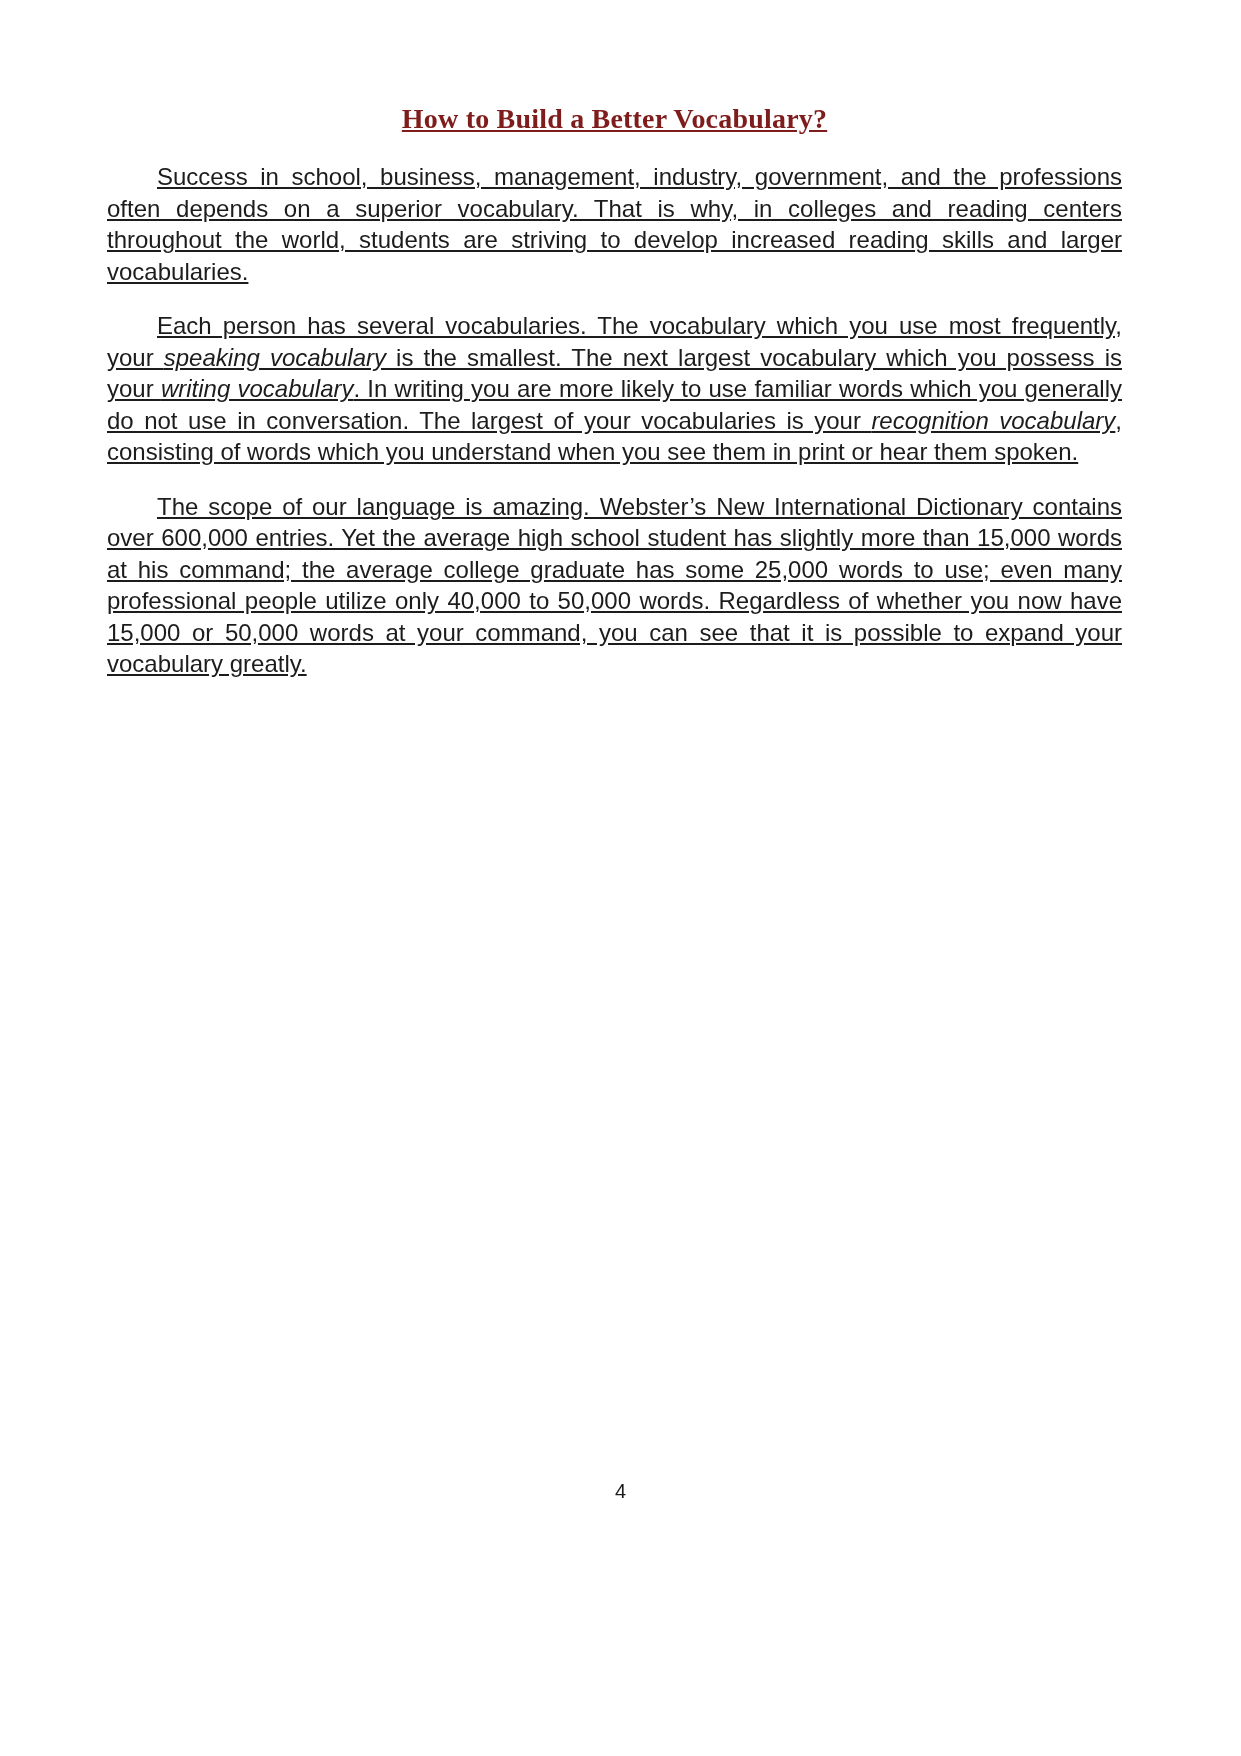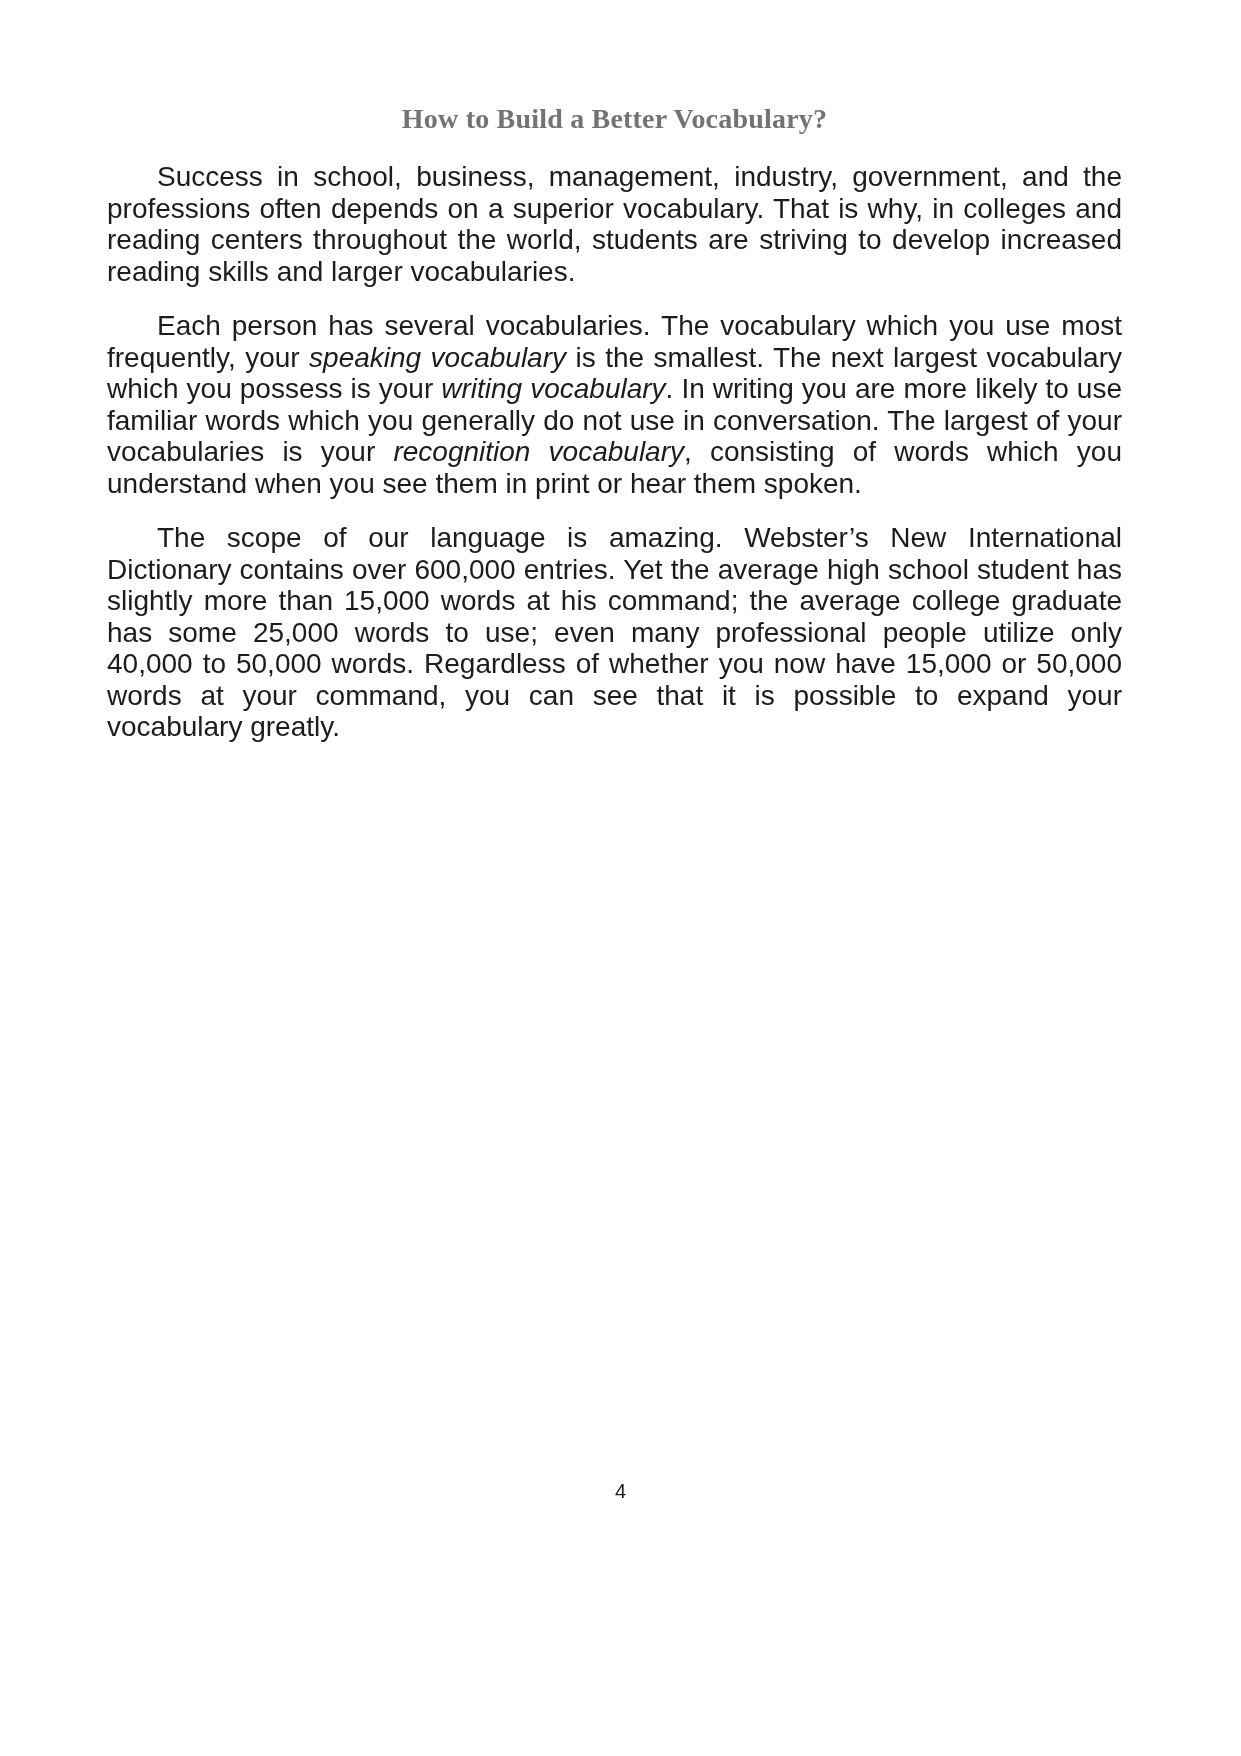--- a/index.html
+++ b/index.html
@@ -16,26 +16,28 @@
     padding: 103px 119px 0 107px;
     font-family: "Liberation Sans", sans-serif;
     color: #1c1c1c;
   }
   .doc-title {
     font-family: "Liberation Serif", serif;
     font-weight: bold;
     font-size: 28px;
     text-align: center;
     margin: 0 0 26px 0;
-    color: #737373;
+    color: #7f1d1d;
     letter-spacing: 0.2px;
+    text-decoration: underline;
   }
   .doc-body {
-    font-size: 28px;
+    font-size: 24px;
     line-height: 31.5px;
+    text-decoration: underline;
   }
   .para {
     margin: 0 0 23px 0;
     text-align: justify;
     text-indent: 50px;
   }
   .para .italic {
     font-style: italic;
   }
   .page-number {

